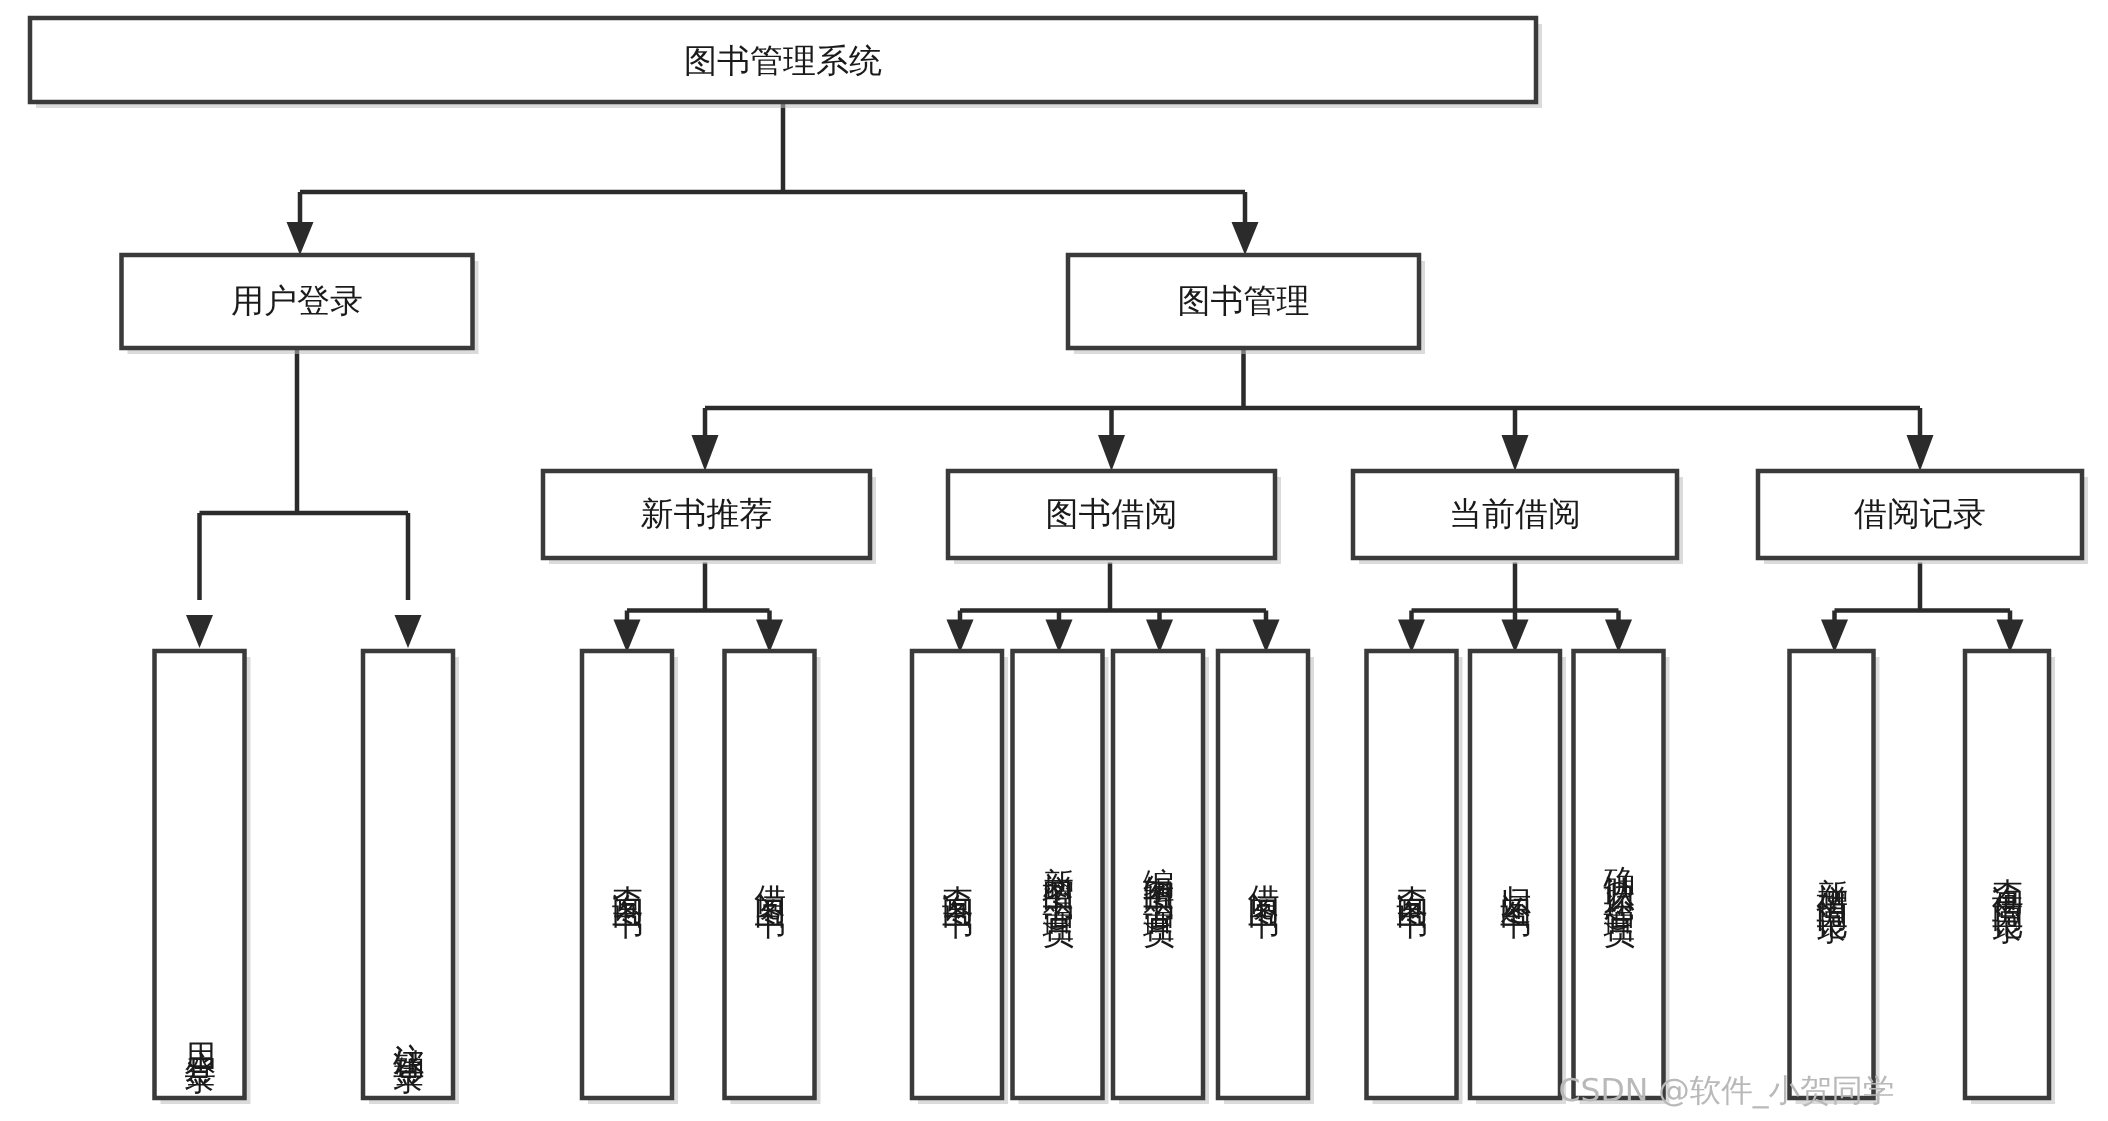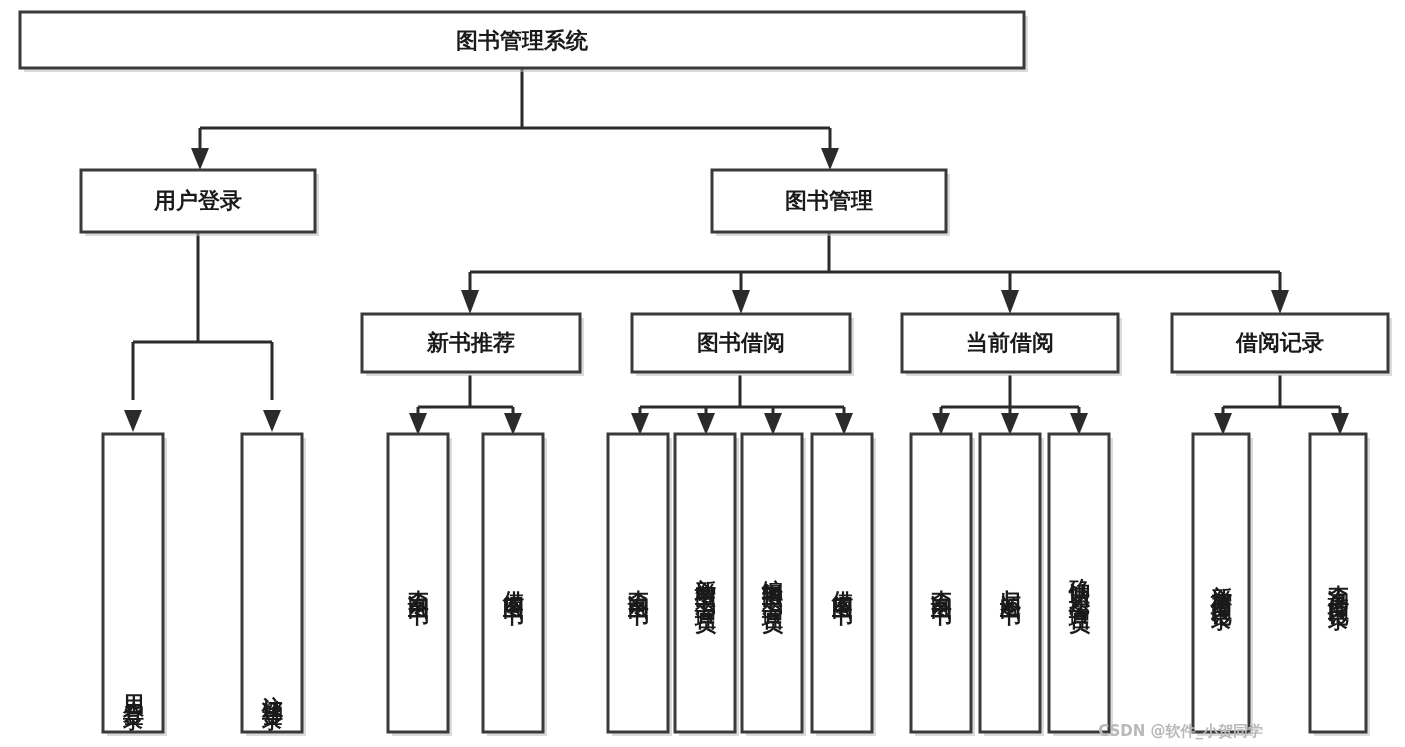--- a/index.html
+++ b/index.html
@@ -11,21 +11,20 @@
     width: 1405px;
     height: 747px;
     overflow: hidden;
     font-family: "DejaVu Sans", "Liberation Sans", sans-serif;
   }
   #diagram-root {
     position: relative;
     width: 1273px;
     height: 747px;
     background: #ffffff;
-    font-weight: bold;
   }
   svg#flow {
     display: block;
     width: 1405px;
     height: 747px;
   }
   .node-rect {
     fill: #ffffff;
     stroke: #3a3a3a;
     stroke-width: 3;
@@ -66,21 +65,21 @@
     display: flex;
     justify-content: center;
   }
   .leaf-box.align-center { align-items: center; }
   .leaf-box.align-end    { align-items: flex-end; padding-bottom: 34px; }
   .watermark {
     position: absolute;
     right: 10px;
     bottom: 6px;
     font-family: "DejaVu Sans", "Liberation Sans", sans-serif;
-    font-size: 15px;
+    font-size: 21px;
     color: #b9b9b9;
     white-space: nowrap;
     pointer-events: none;
     margin-left: 28px;
   }
 </style>
 </head>
 <body>
 
 <div id="diagram-root">

